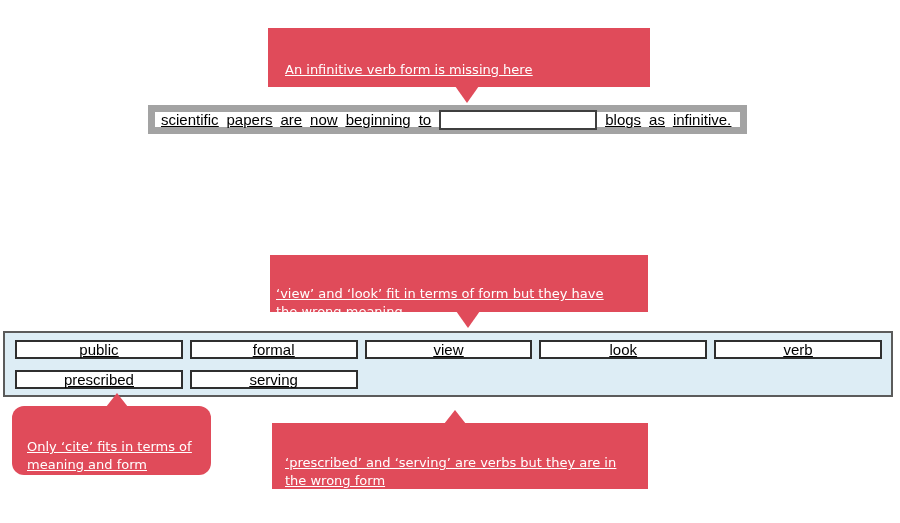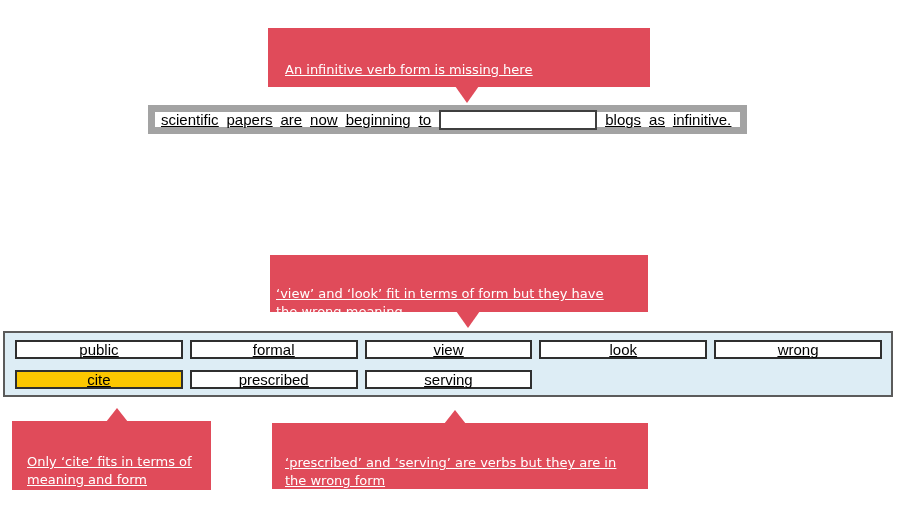--- a/index.html
+++ b/index.html
@@ -43,21 +43,21 @@
     width: 0; height: 0;
     border-left: 11px solid transparent;
     border-right: 11px solid transparent;
     border-bottom: 14px solid var(--red);
     top: -13px;
   }
   #callout-top  { left: 268px; top: 28px;  width: 382px; height: 59px; padding: 15px 14px 0 17px; }
   #callout-top .ptr-down { left: 187px; }
   #callout-mid  { left: 270px; top: 255px; width: 378px; height: 57px; padding: 12px 14px 0 6px; }
   #callout-mid .ptr-down { left: 186px; }
-  #callout-bl   { left: 12px;  top: 421px; width: 199px; height: 69px; padding: 14px 8px 0 15px; }
+  #callout-bl   { left: 12px;  top: 406px; width: 199px; height: 69px; padding: 14px 8px 0 15px; border-radius: 12px; }
   #callout-bl .ptr-up { left: 94px; }
   #callout-bm   { left: 272px; top: 423px; width: 376px; height: 66px; padding: 13px 8px 6px 13px; }
   #callout-bm .ptr-up { left: 172px; }
 
   
   .sentence-box {
     position: absolute;
     left: 148px; top: 105px;
     width: 599px; height: 29px;
     border: 7px solid #a3a3a3;
@@ -132,22 +132,21 @@
     <span>‘view’ and ‘look’ fit in terms of form but they have
 the wrong meaning</span>
     <div class="ptr-down"></div>
   </div>
 
   <div class="word-bank">
       <div class="word-btn">public</div>
       <div class="word-btn">formal</div>
       <div class="word-btn">view</div>
       <div class="word-btn">look</div>
-      <div class="word-btn">wrong</div>
-      <div class="word-btn highlight">cite</div>
+      <div class="word-btn">verb</div>
       <div class="word-btn">prescribed</div>
       <div class="word-btn">serving</div>
     </div>
 
   <div class="callout" id="callout-bl">
     <span>Only ‘cite’ fits in terms of
 meaning and form</span>
     <div class="ptr-up"></div>
   </div>
 

